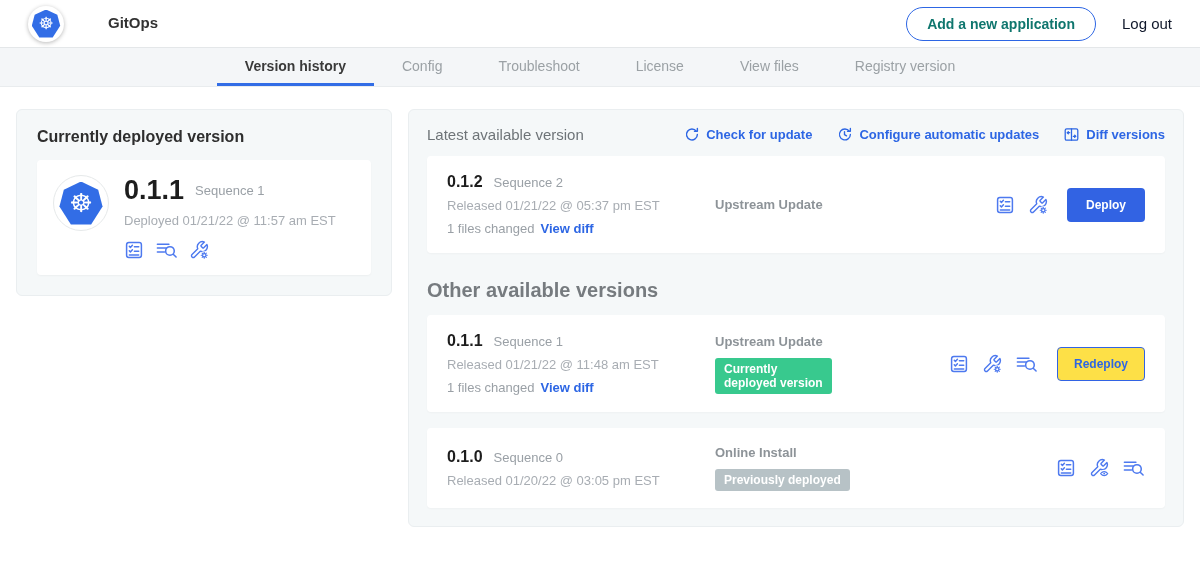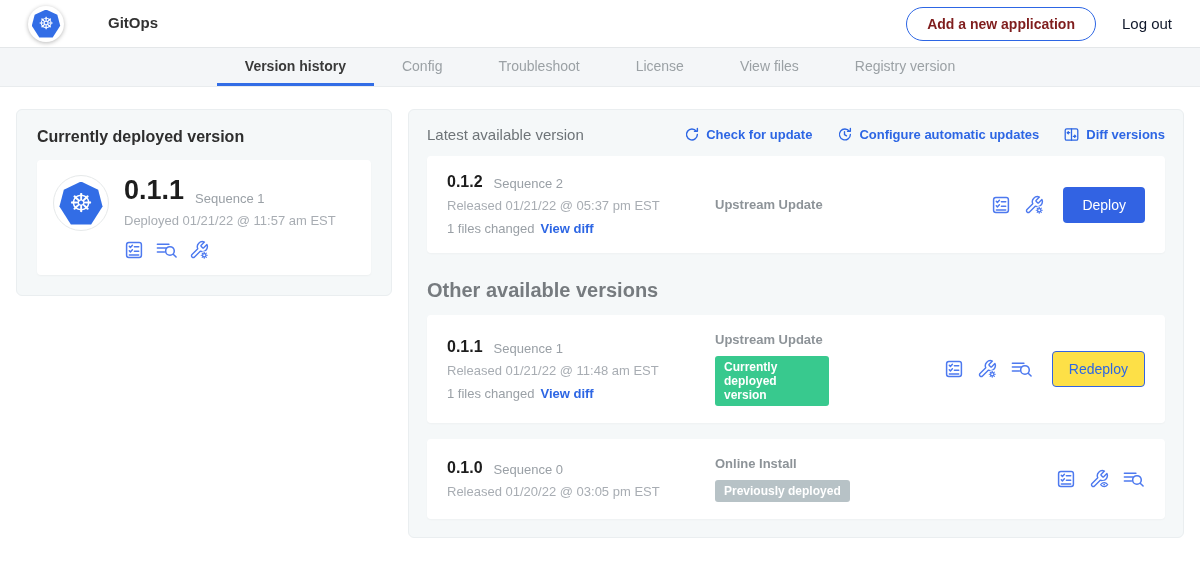--- a/index.html
+++ b/index.html
@@ -34,21 +34,21 @@
   .top-tab {
     display: flex; align-items: center;
     padding: 0 14px; margin-right: 14px;
     font-size: 15px; font-weight: bold; color: #323232;
     border-bottom: 3px solid transparent; cursor: pointer;
   }
   .top-tab.active { border-bottom-color: #326de6; }
   .topnav-spacer { flex: 1; }
   .add-app-btn {
     align-self: center;
-    background: #fff; border: 1px solid #2d66e4; color: #7f1d1d;
+    background: #fff; border: 1px solid #2d66e4; color: #0f766e;
     font-size: 14px; font-weight: bold; font-family: inherit;
     padding: 8px 20px; border-radius: 20px; cursor: pointer;
   }
   .logout { align-self: center; margin-left: 26px; font-size: 15px; color: #0f172a; cursor: pointer; }
   
   .subnav {
     height: 40px;
     background: #f4f6f8;
     border-top: 1px solid #e4e7e9;
     border-bottom: 1px solid #e9ecee;
@@ -73,21 +73,21 @@
   .deployed-title { font-size: 16px; font-weight: bold; color: #2e2e2e; margin-bottom: 14px; }
   .deployed-card {
     background: #fff; border-radius: 4px; padding: 15px 16px;
     display: flex; gap: 15px; box-shadow: 0 1px 2px rgba(0,0,0,.04);
   }
   .logo-badge {
     width: 56px; height: 56px; border-radius: 50%; flex: none;
     border: 1px solid #e6e9ea; background: #fff;
     display: flex; align-items: center; justify-content: center;
   }
-  .ver-line { display: flex; align-items: flex-end; gap: 11px; }
+  .ver-line { display: flex; align-items: center; gap: 11px; }
   .ver-big { font-size: 27px; font-weight: bold; color: #1d1d1d; }
   .seq { font-size: 13px; color: #9aa0a6; }
   .muted-line { font-size: 13px; color: #a8adb3; margin-top: 7px; }
   .icon-row { display: flex; align-items: center; gap: 11px; margin-top: 12px; color: #4d79ef; }
   .icn { width: 20px; height: 20px; display: block; cursor: pointer; }
   .icn.wide { width: 23px; }
   
   .avail-panel { flex: 1; padding: 16px 18px 18px; }
   .avail-header { display: flex; align-items: center; margin-bottom: 13px; }
   .avail-title { font-size: 15px; color: #6e7478; }
@@ -109,21 +109,21 @@
   .row-mid { flex: 1; padding-left: 16px; align-self: center; }
   .source-label { font-size: 13px; font-weight: bold; color: #8d9398; }
   .badge {
     display: inline-block; margin-top: 9px;
     font-size: 12px; font-weight: bold; color: #fff;
     padding: 4px 9px; border-radius: 3px;
   }
   .badge.green { background: #38c98e; }
   .badge.gray { background: #b7c2c6; }
   .row-right { display: flex; align-items: center; gap: 13px; color: #4d79ef; }
-  .btn { font-family: inherit; font-size: 14px; font-weight: normal; border-radius: 4px; cursor: pointer; margin-left: 6px; }
+  .btn { font-family: inherit; font-size: 12px; font-weight: bold; border-radius: 4px; cursor: pointer; margin-left: 6px; }
   .btn.primary { background: #3263e3; color: #fff; border: none; padding: 10px 19px; }
   .btn.outline { background: #fde047; color: #2d66e4; border: 1px solid #3263e3; padding: 9px 16px; }
   .other-title { font-size: 20px; color: #767b7f; margin: 26px 0 13px; }
   .rows-gap { margin-top: 16px; }
   .svg-defs { position: absolute; width: 0; height: 0; overflow: hidden; }
 </style>
 </head>
 <body>
 
 <svg class="svg-defs" aria-hidden="true">

